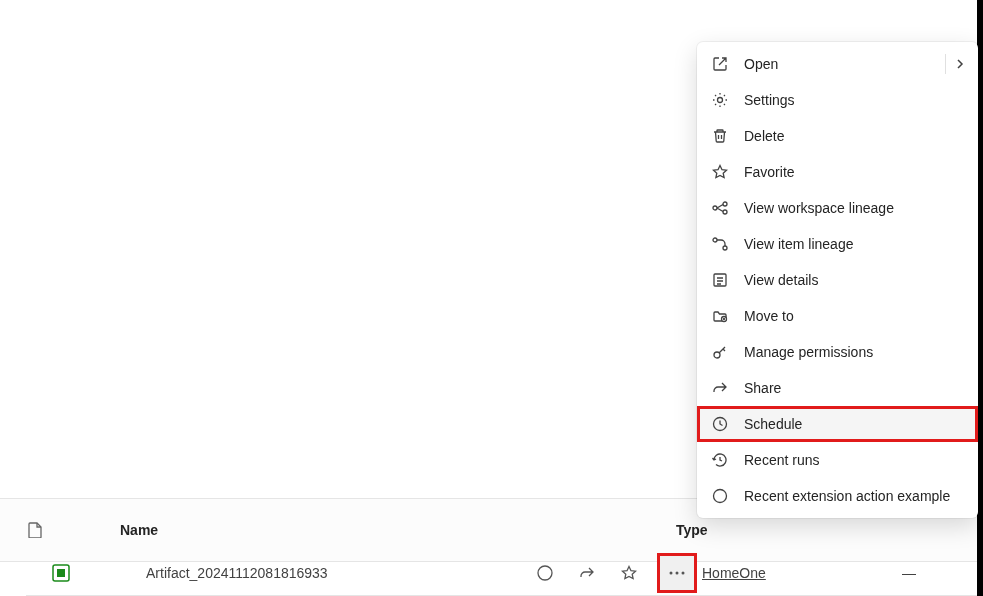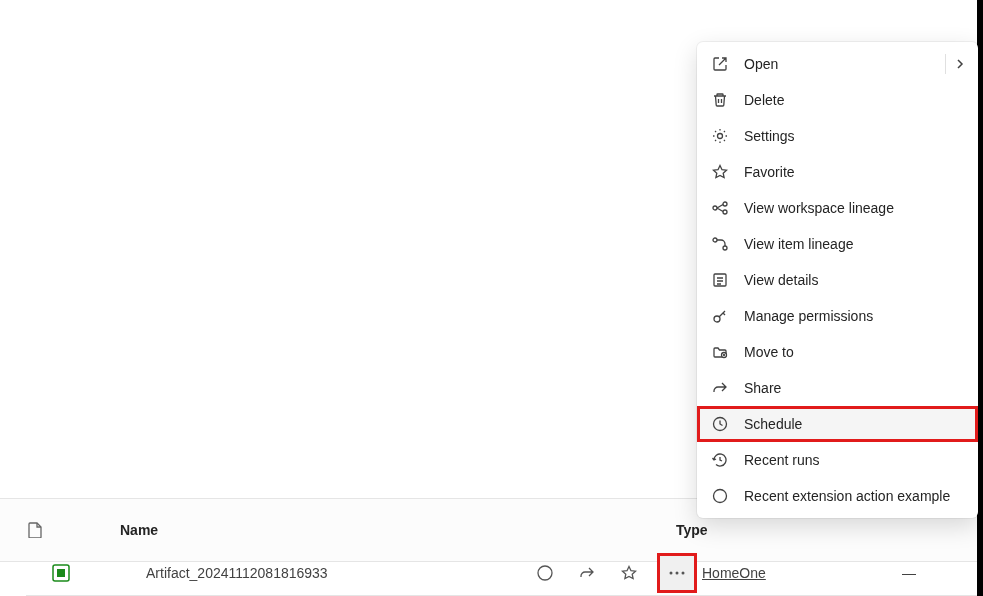--- a/index.html
+++ b/index.html
@@ -245,34 +245,34 @@
     <span class="menu-divider-right"></span>
     <span class="menu-chevron">
       <svg width="12" height="12" viewBox="0 0 12 12" fill="none" stroke="#424242" stroke-width="1.5">
         <path d="M4 2l4 4-4 4"></path>
       </svg>
     </span>
   </div>
   <div class="menu-item">
     <span class="menu-icon">
       <svg width="16" height="16" viewBox="0 0 16 16" fill="none" stroke="#424242" stroke-width="1.3">
+        <circle cx="8" cy="8" r="2.5"></circle>
+        <path d="M8 1v1.5M8 13.5V15M15 8h-1.5M2.5 8H1M12.95 3.05l-1.06 1.06M4.11 11.89l-1.06 1.06M12.95 12.95l-1.06-1.06M4.11 4.11L3.05 3.05"></path>
+      </svg>
+    </span>
+    <span class="menu-label">Settings</span>
+  </div>
+  <div class="menu-item">
+    <span class="menu-icon">
+      <svg width="16" height="16" viewBox="0 0 16 16" fill="none" stroke="#424242" stroke-width="1.3">
         <path d="M2 4h12M5 4V2.5A.5.5 0 0 1 5.5 2h5a.5.5 0 0 1 .5.5V4M3.5 4l.7 9a1 1 0 0 0 1 1h5.6a1 1 0 0 0 1-1l.7-9"></path>
         <path d="M6.5 7v4M9.5 7v4"></path>
       </svg>
     </span>
     <span class="menu-label">Delete</span>
-  </div>
-  <div class="menu-item">
-    <span class="menu-icon">
-      <svg width="16" height="16" viewBox="0 0 16 16" fill="none" stroke="#424242" stroke-width="1.3">
-        <circle cx="8" cy="8" r="2.5"></circle>
-        <path d="M8 1v1.5M8 13.5V15M15 8h-1.5M2.5 8H1M12.95 3.05l-1.06 1.06M4.11 11.89l-1.06 1.06M12.95 12.95l-1.06-1.06M4.11 4.11L3.05 3.05"></path>
-      </svg>
-    </span>
-    <span class="menu-label">Settings</span>
   </div>
   <div class="menu-item">
     <span class="menu-icon">
       <svg width="16" height="16" viewBox="0 0 16 16" fill="none" stroke="#424242" stroke-width="1.3">
         <path d="M8 1.5l2 4.2 4.5.5-3.3 3 .9 4.4L8 11.4l-4.1 2.2.9-4.4L1.5 6.2 6 5.7z"></path>
       </svg>
     </span>
     <span class="menu-label">Favorite</span>
   </div>
   <div class="menu-item">
@@ -301,39 +301,39 @@
       <svg width="16" height="16" viewBox="0 0 16 16" fill="none" stroke="#424242" stroke-width="1.3">
         <rect x="2" y="2" width="12" height="12" rx="1"></rect>
         <path d="M5 6h6M5 9h6M5 12h4"></path>
       </svg>
     </span>
     <span class="menu-label">View details</span>
   </div>
   <div class="menu-item">
     <span class="menu-icon">
       <svg width="16" height="16" viewBox="0 0 16 16" fill="none" stroke="#424242" stroke-width="1.3">
-        <circle cx="5" cy="11" r="3"></circle>
-        <path d="M7 9l6-6M11 5l2 2"></path>
-      </svg>
-    </span>
-    <span class="menu-label">Manage permissions</span>
-  </div>
-  <div class="menu-item">
-    <span class="menu-icon">
-      <svg width="16" height="16" viewBox="0 0 16 16" fill="none" stroke="#424242" stroke-width="1.3">
         <path d="M2 5a1 1 0 0 1 1-1h3l1.5 2H13a1 1 0 0 1 1 1v5a1 1 0 0 1-1 1H3a1 1 0 0 1-1-1V5z"></path>
         <circle cx="12" cy="11" r="2.5" fill="#fff"></circle>
         <path d="M12 10v2M11 11h2"></path>
       </svg>
     </span>
     <span class="menu-label">Move to</span>
   </div>
   <div class="menu-item">
     <span class="menu-icon">
       <svg width="16" height="16" viewBox="0 0 16 16" fill="none" stroke="#424242" stroke-width="1.3">
+        <circle cx="5" cy="11" r="3"></circle>
+        <path d="M7 9l6-6M11 5l2 2"></path>
+      </svg>
+    </span>
+    <span class="menu-label">Manage permissions</span>
+  </div>
+  <div class="menu-item">
+    <span class="menu-icon">
+      <svg width="16" height="16" viewBox="0 0 16 16" fill="none" stroke="#424242" stroke-width="1.3">
         <path d="M10 3l4 4-4 4M14 7H6a4 4 0 0 0-4 4v1"></path>
       </svg>
     </span>
     <span class="menu-label">Share</span>
   </div>
   <div class="menu-item highlighted">
     <span class="menu-icon">
       <svg width="16" height="16" viewBox="0 0 16 16" fill="none" stroke="#424242" stroke-width="1.3">
         <circle cx="8" cy="8" r="6.5"></circle>
         <path d="M8 4.5V8l2.5 1.5"></path>

